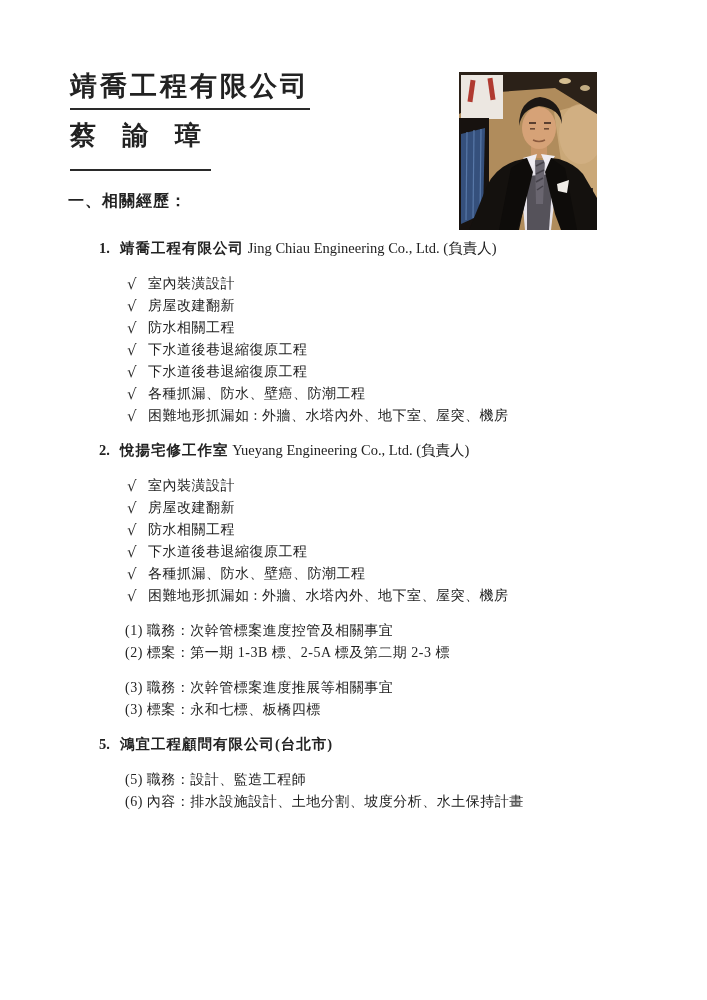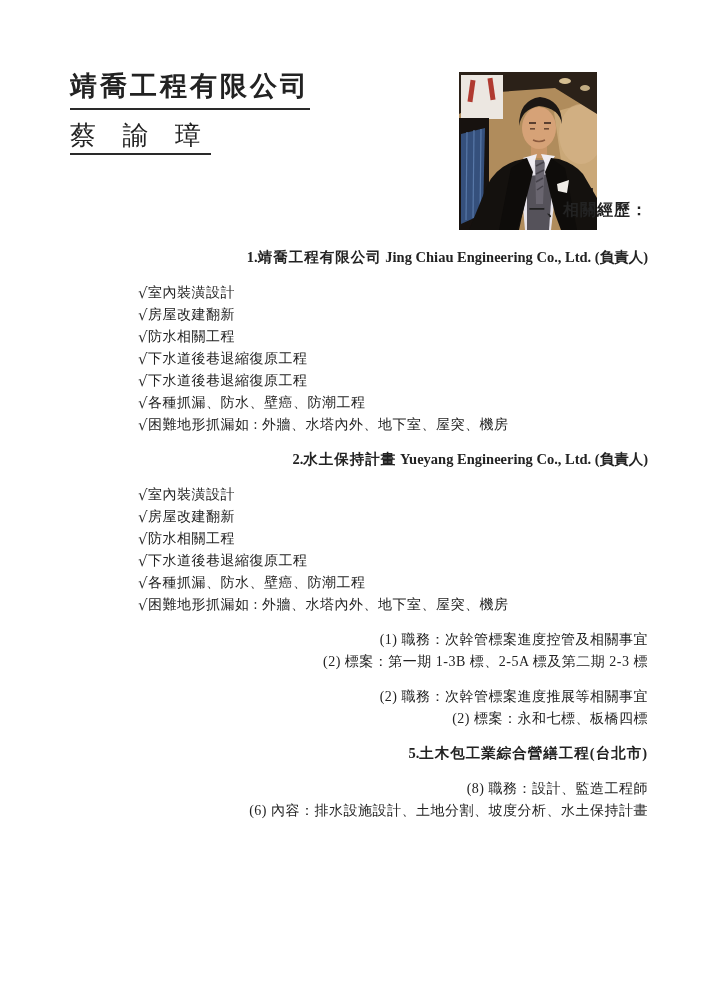--- a/index.html
+++ b/index.html
@@ -13,45 +13,45 @@
     overflow:hidden;
   }
   .company-title {
     position:absolute; left:70px; top:68px;
     font-size:27px; font-weight:bold; letter-spacing:3px;
     border-bottom:2px solid #2a2a2a; padding-bottom:4px;
     white-space:nowrap;
   }
   .person-name {
     position:absolute; left:70px; top:118px;
-    font-size:26px; font-weight:normal; letter-spacing:10px;
-    border-bottom:2px solid #2a2a2a; padding-bottom:0;
+    font-size:26px; font-weight:bold; letter-spacing:10px;
+    border-bottom:2px solid #2a2a2a; padding-bottom:16px;
     white-space:nowrap;
   }
   .photo {
     position:absolute; left:459px; top:72px;
     width:138px; height:158px;
     overflow:hidden;
   }
   .photo svg { display:block; }
   .content {
-    position:absolute; left:68px; top:199px; width:580px;text-align:right;
+    position:absolute; left:68px; top:190px; width:580px;
   }
   .section-title {
     font-size:16px; font-weight:bold; letter-spacing:1px;
     line-height:22px; margin-bottom:26px;
   }
   .exp { margin-bottom:13px; }
   .exp-header {
     margin-left:31px; font-size:14.5px; line-height:20px;
     margin-bottom:15px; white-space:nowrap;
   }
   .exp-header .num { display:inline-block; width:21px; font-weight:bold; }
   .exp-header .zh  { font-weight:bold; letter-spacing:1px; }
-  .exp-header .en  { font-weight:bold; }
+  .exp-header .en  { font-weight:normal; }
   .check-row {
     display:flex; margin-left:59px; line-height:22px;
     font-size:14px; letter-spacing:0.5px; white-space:nowrap;
   }
   .check-row .check {
     flex:0 0 21px; font-size:15px; color:#333;
     font-family:"DejaVu Sans","Liberation Sans",sans-serif;
   }
   .sub-row {
     margin-left:57px; line-height:22px; font-size:14px;
@@ -152,21 +152,21 @@
           <span>各種抓漏、防水、壁癌、防潮工程</span>
         </div>
       <div class="check-row">
           <span class="check">√</span>
           <span>困難地形抓漏如 : 外牆、水塔內外、地下室、屋突、機房</span>
         </div>
     </div>
 
     <div class="exp">
       <div class="exp-header">
-        <span class="num">2.</span><span class="zh">水土保持計畫</span><span class="en"> Yueyang Engineering Co., Ltd. (負責人)</span>
+        <span class="num">2.</span><span class="zh">悅揚宅修工作室</span><span class="en"> Yueyang Engineering Co., Ltd. (負責人)</span>
       </div>
       <div class="check-row">
           <span class="check">√</span>
           <span>室內裝潢設計</span>
         </div>
       <div class="check-row">
           <span class="check">√</span>
           <span>房屋改建翻新</span>
         </div>
       <div class="check-row">
@@ -186,26 +186,26 @@
           <span>困難地形抓漏如 : 外牆、水塔內外、地下室、屋突、機房</span>
         </div>
     </div>
 
     <div class="exp">
       <div class="sub-row">(1) 職務：次幹管標案進度控管及相關事宜</div>
       <div class="sub-row">(2) 標案：第一期 1-3B 標、2-5A 標及第二期 2-3 標</div>
     </div>
 
     <div class="exp">
-      <div class="sub-row">(2) 職務：次幹管標案進度推展等相關事宜</div>
-      <div class="sub-row">(2) 標案：永和七標、板橋四標</div>
+      <div class="sub-row">(3) 職務：次幹管標案進度推展等相關事宜</div>
+      <div class="sub-row">(3) 標案：永和七標、板橋四標</div>
     </div>
 
     <div class="exp">
       <div class="exp-header">
-        <span class="num">5.</span><span class="zh">土木包工業綜合營繕工程(台北市)</span><span class="en"></span>
+        <span class="num">5.</span><span class="zh">鴻宜工程顧問有限公司(台北市)</span><span class="en"></span>
       </div>
-      <div class="sub-row">(8) 職務：設計、監造工程師</div>
+      <div class="sub-row">(5) 職務：設計、監造工程師</div>
       <div class="sub-row">(6) 內容：排水設施設計、土地分割、坡度分析、水土保持計畫</div>
     </div>
 
   </div>
 </div>
 
 </body></html>

